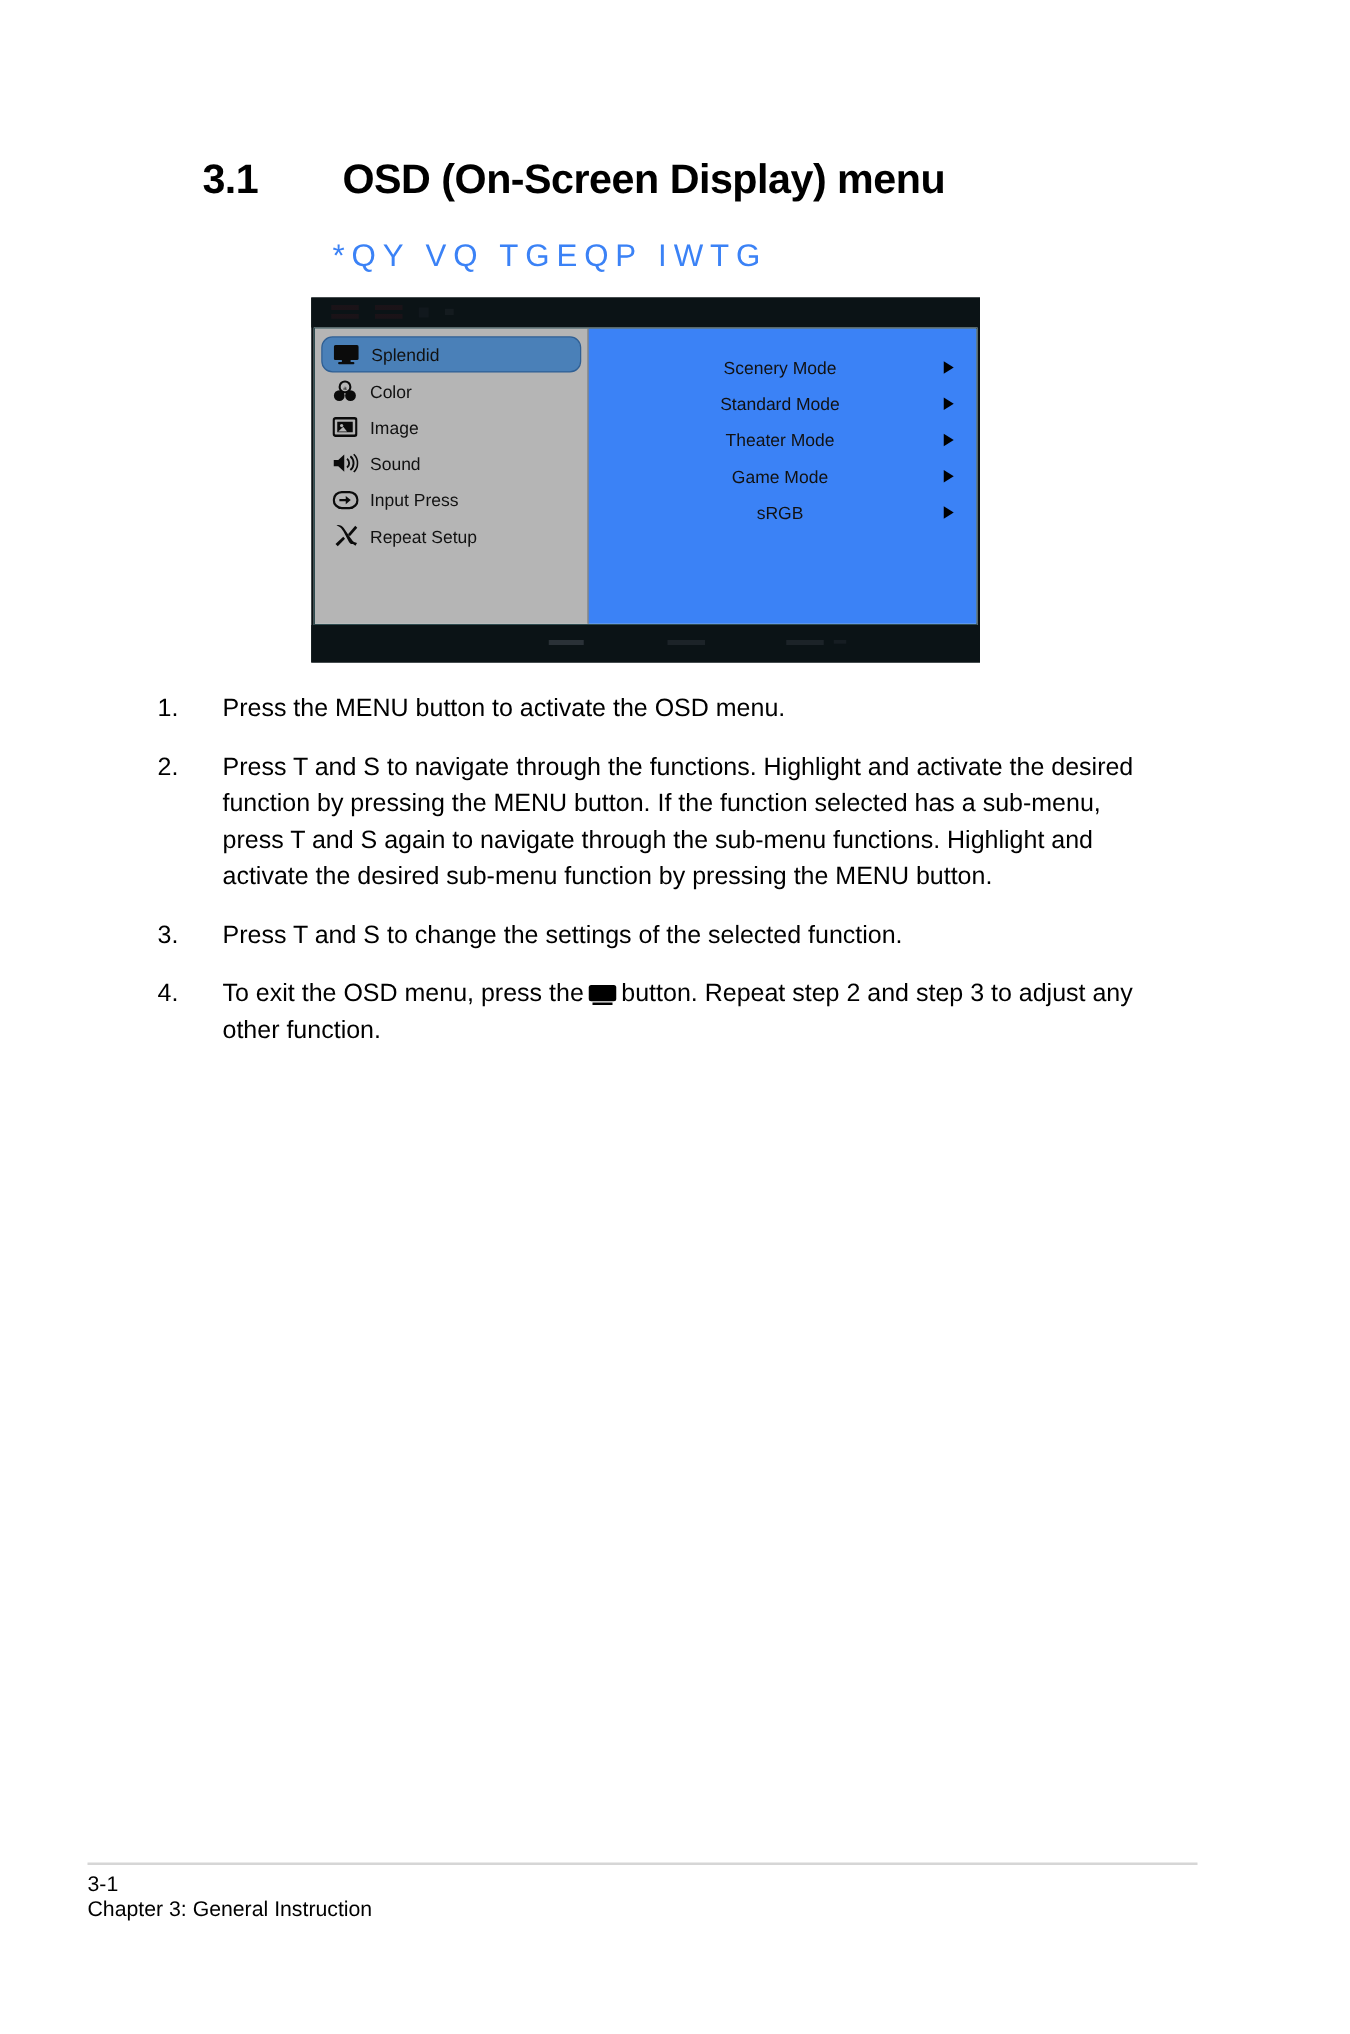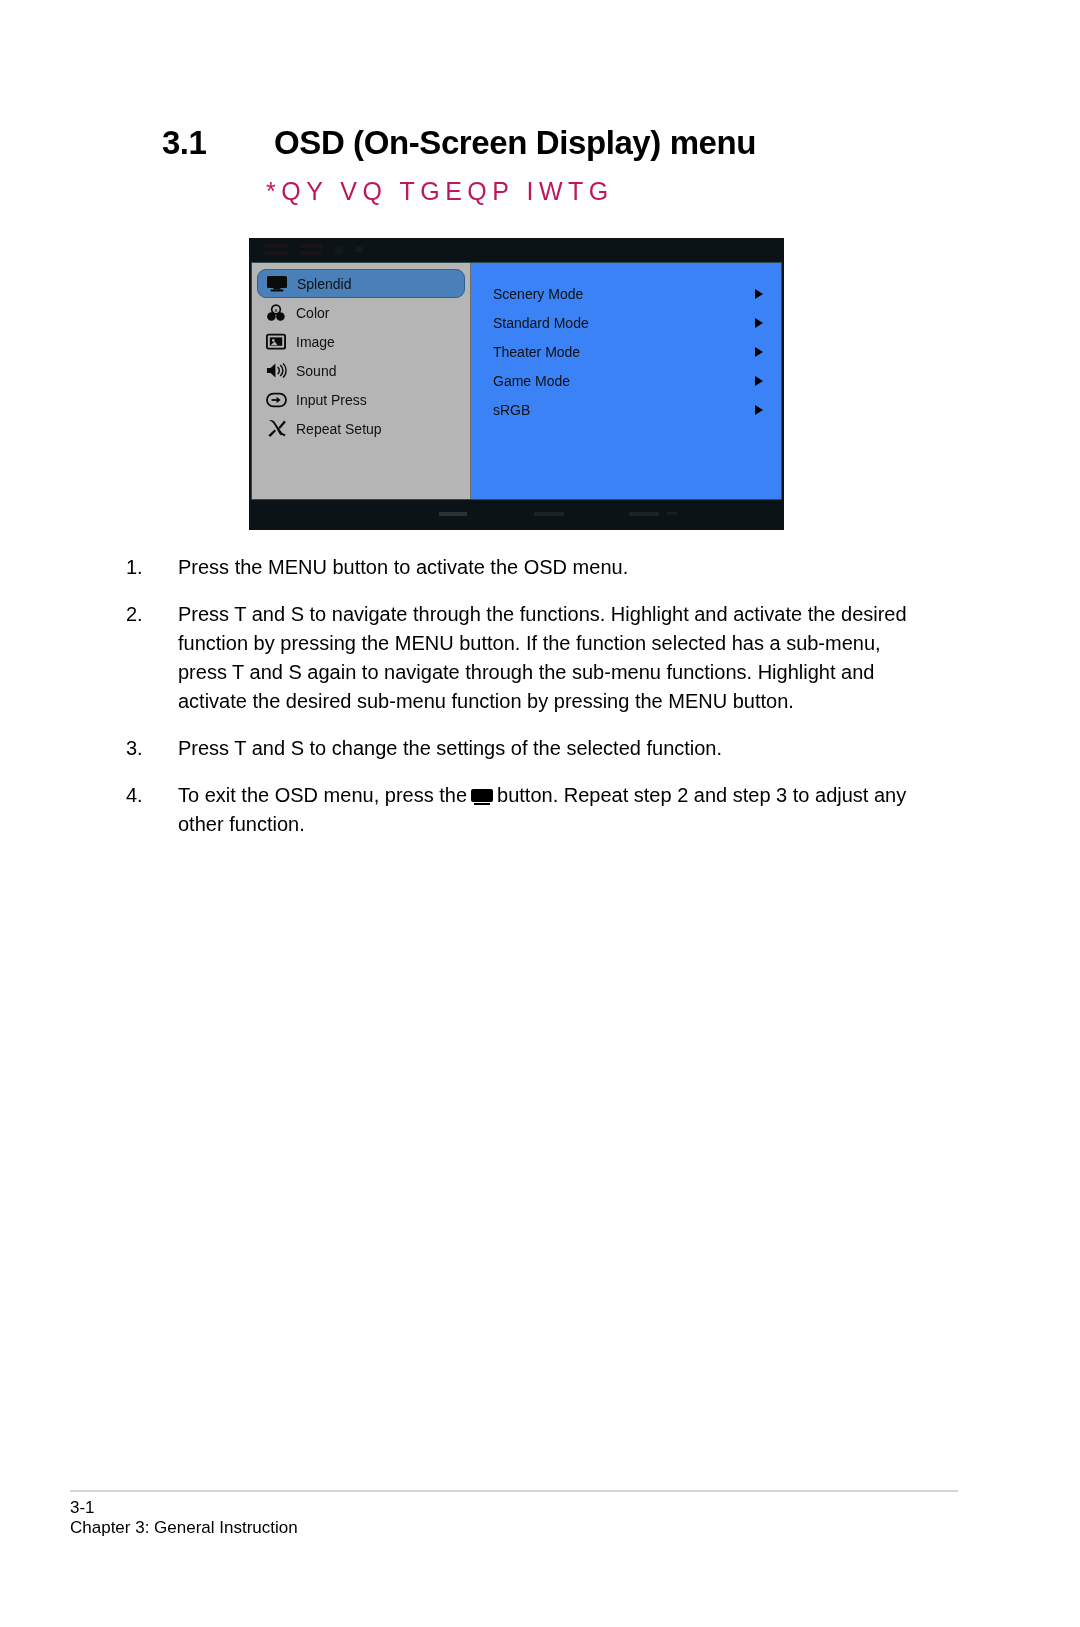--- a/index.html
+++ b/index.html
@@ -41,37 +41,38 @@
   .heading-title {
     font-size: 33px;
     font-weight: bold;
     letter-spacing: -0.4px;
     white-space: nowrap;
   }
 
   .subtitle {
     position: absolute;
     left: 266px;
-    top: 177px;
+    top: 191px;
     font-size: 25px;
     letter-spacing: 5.5px;
     font-weight: normal;
-    color: #be185d;
+    color: #3b82f6;
     white-space: nowrap;
   }
 
   
   .osd {
     position: absolute;
     left: 249px;
     top: 238px;
     width: 535px;
     height: 292px;
     background: #0b1316;
     box-sizing: border-box;
+    text-align: center;
   }
   .osd-topbar {
     position: absolute;
     left: 0; top: 0;
     width: 100%;
     height: 24px;
     background: #0b1316;
   }
   .osd-topbar-marks {
     position: absolute;

